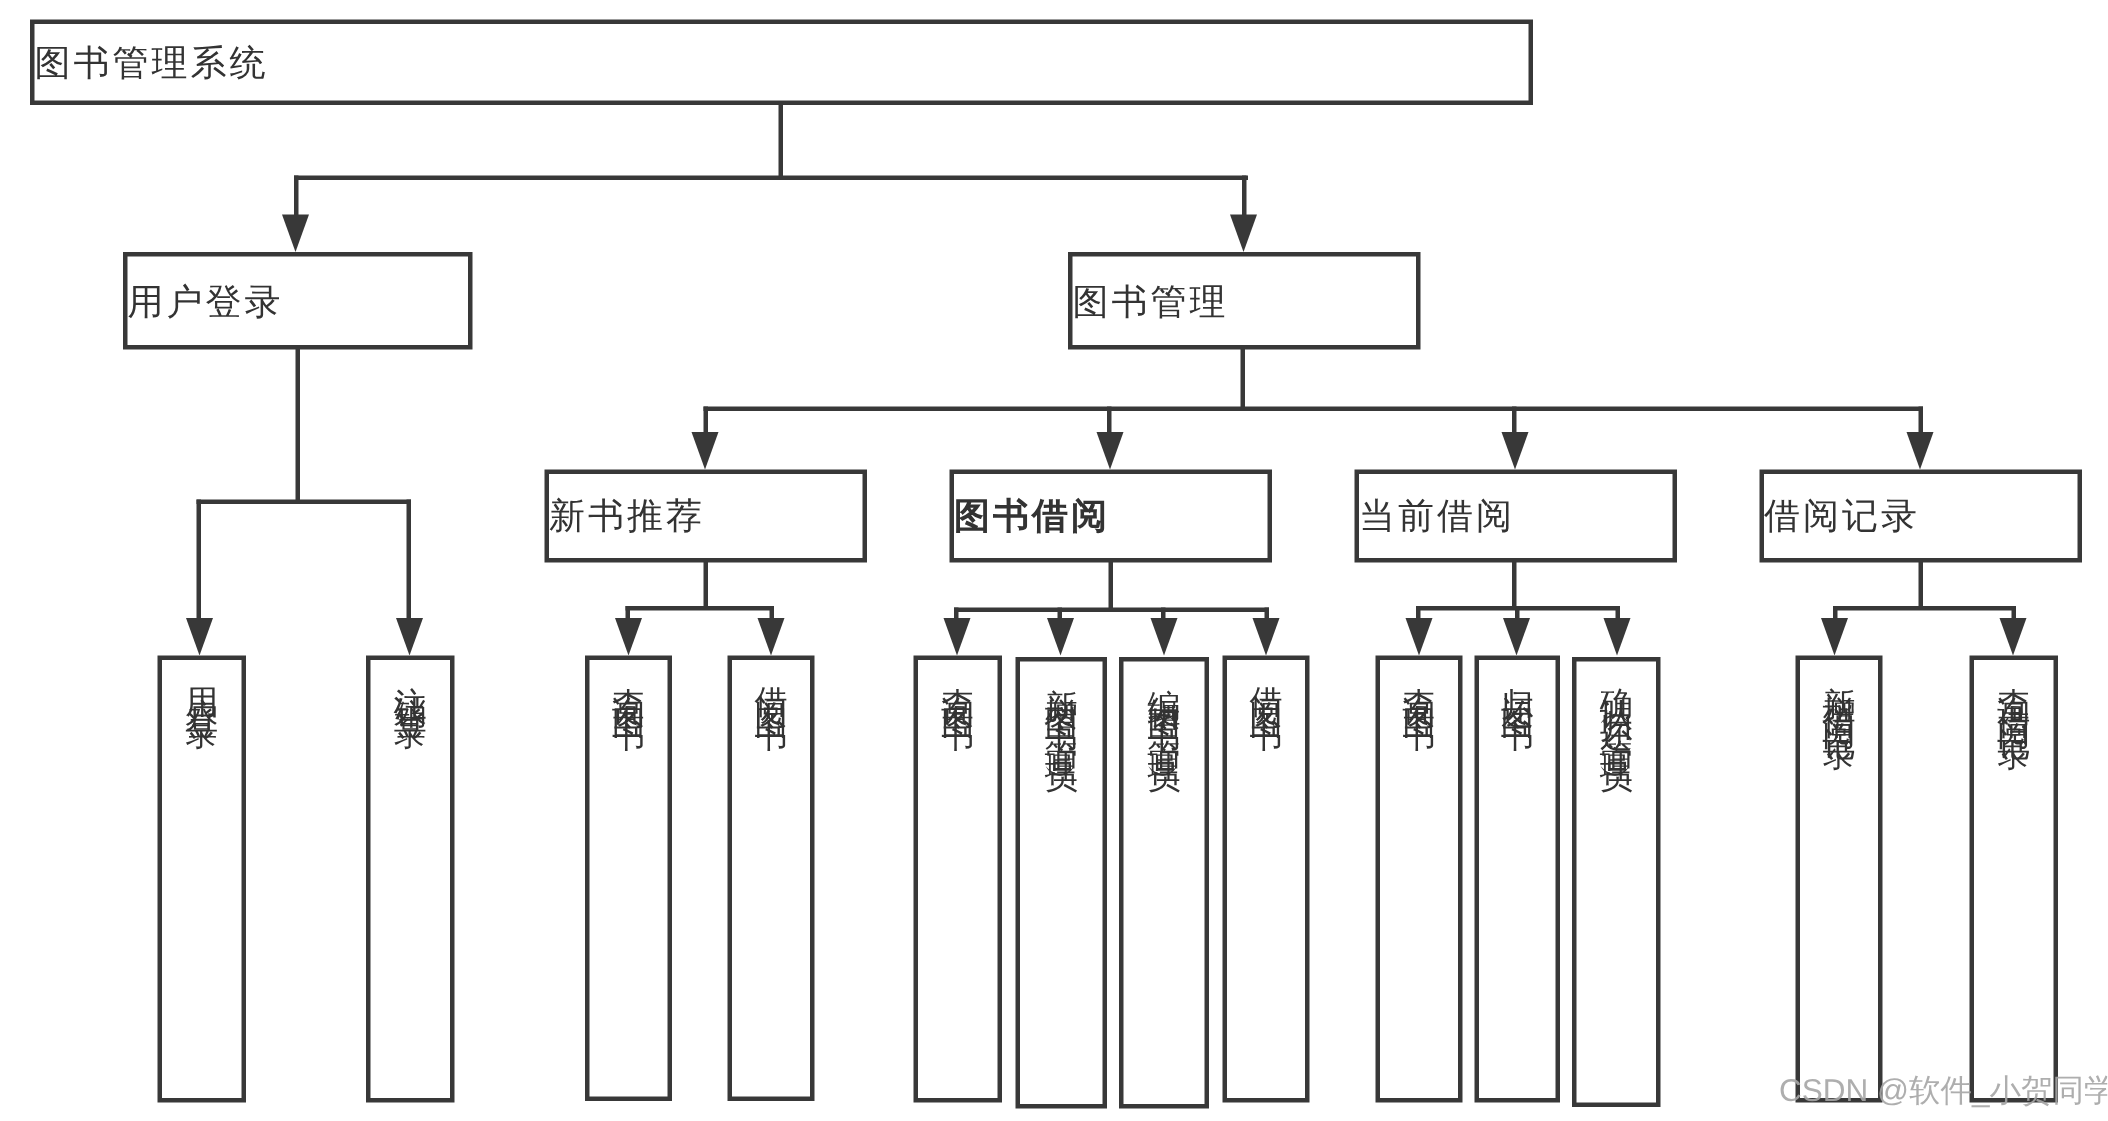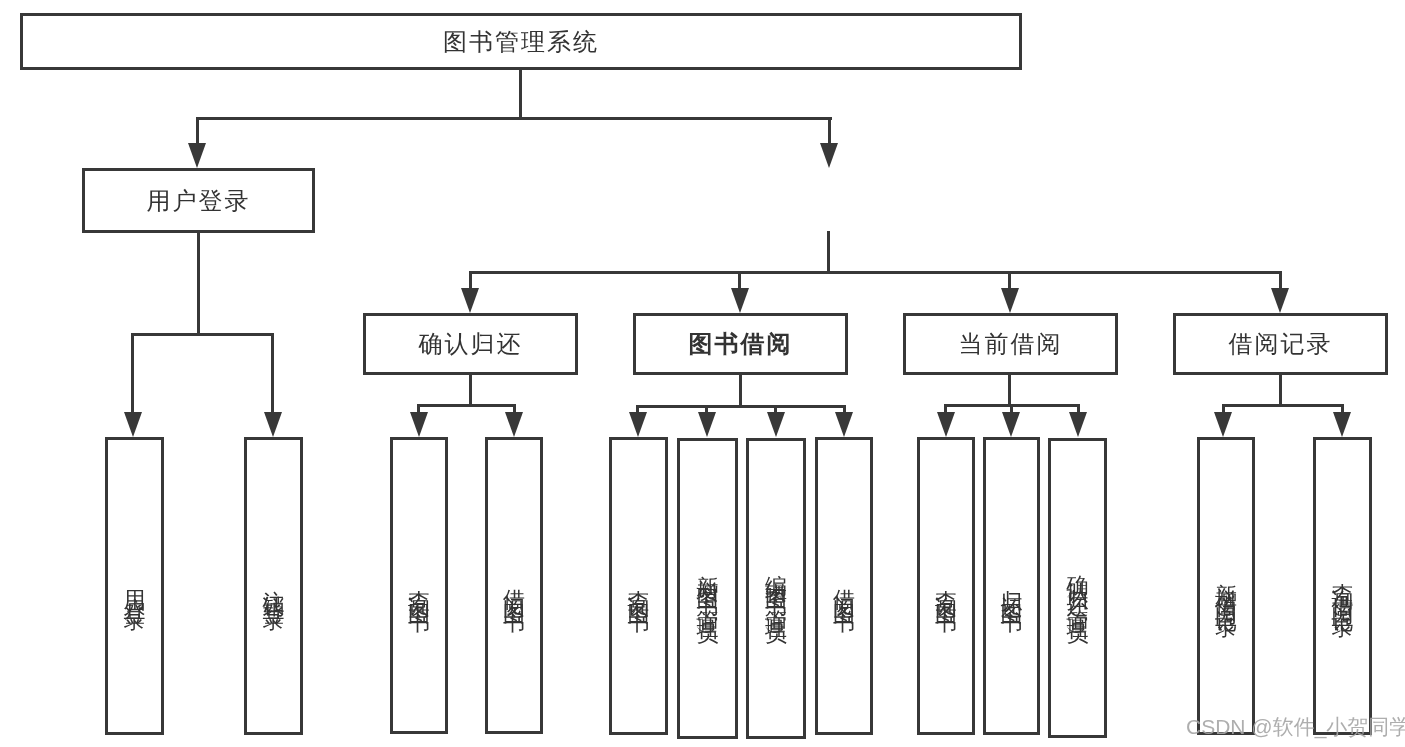--- a/index.html
+++ b/index.html
@@ -16,21 +16,21 @@
     background:var(--bg);
     overflow:hidden;
   }
   .box{
     position:absolute;
     box-sizing:border-box;
     border:3px solid var(--line);
     background:var(--bg);
     display:flex;
     align-items:center;
-    justify-content:center;
+    justify-content:flex-start;
     color:var(--text);
   }
   .h-label{font-size:24px;letter-spacing:2px;white-space:nowrap;}
   .v-box{
     font-size:22px;
     letter-spacing:7px;
     writing-mode:vertical-rl;
     text-orientation:mixed;
     line-height:1;
     white-space:nowrap;
@@ -65,41 +65,44 @@
   <div class="vline" style="left:519px;top:70px;height:49px;"></div>
   <div class="hline" style="left:196px;top:117px;width:636px;"></div>
   <div class="vline" style="left:196px;top:117px;height:30px;"></div>
   <div class="arrow" style="left:188px;top:143px;"></div>
   <div class="vline" style="left:828px;top:117px;height:30px;"></div>
   <div class="arrow" style="left:820px;top:143px;"></div>
 
   <div class="box" style="left:82px;top:168px;width:233px;height:65px;">
     <span class="h-label">用户登录</span>
   </div>
+  <div class="box" style="left:712px;top:168px;width:235px;height:65px;">
+    <span class="h-label">图书管理</span>
+  </div>
 
   <div class="vline" style="left:197px;top:231px;height:104px;"></div>
   <div class="hline" style="left:131px;top:333px;width:143px;"></div>
   <div class="vline" style="left:131px;top:333px;height:82px;"></div>
   <div class="arrow" style="left:124px;top:412px;"></div>
   <div class="vline" style="left:271px;top:333px;height:82px;"></div>
   <div class="arrow" style="left:264px;top:412px;"></div>
 
   <div class="vline" style="left:827px;top:231px;height:42px;"></div>
   <div class="hline" style="left:469px;top:271px;width:813px;"></div>
   <div class="vline" style="left:469px;top:271px;height:20px;"></div>
   <div class="arrow" style="left:461px;top:288px;"></div>
   <div class="vline" style="left:738px;top:271px;height:20px;"></div>
   <div class="arrow" style="left:731px;top:288px;"></div>
   <div class="vline" style="left:1008px;top:271px;height:20px;"></div>
   <div class="arrow" style="left:1001px;top:288px;"></div>
   <div class="vline" style="left:1279px;top:271px;height:20px;"></div>
   <div class="arrow" style="left:1271px;top:288px;"></div>
 
   <div class="box" style="left:363px;top:313px;width:215px;height:62px;">
-    <span class="h-label">确认归还</span>
+    <span class="h-label">新书推荐</span>
   </div>
   <div class="box" style="left:633px;top:313px;width:215px;height:62px;font-weight:bold;">
     <span class="h-label">图书借阅</span>
   </div>
   <div class="box" style="left:903px;top:313px;width:215px;height:62px;">
     <span class="h-label">当前借阅</span>
   </div>
   <div class="box" style="left:1173px;top:313px;width:215px;height:62px;">
     <span class="h-label">借阅记录</span>
   </div>

